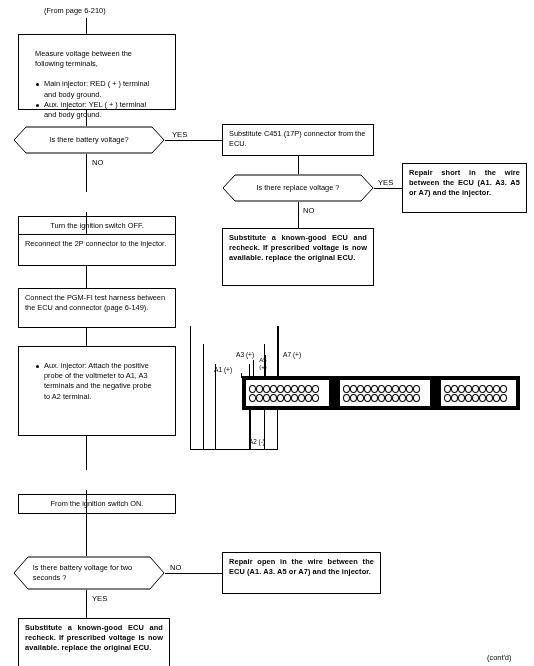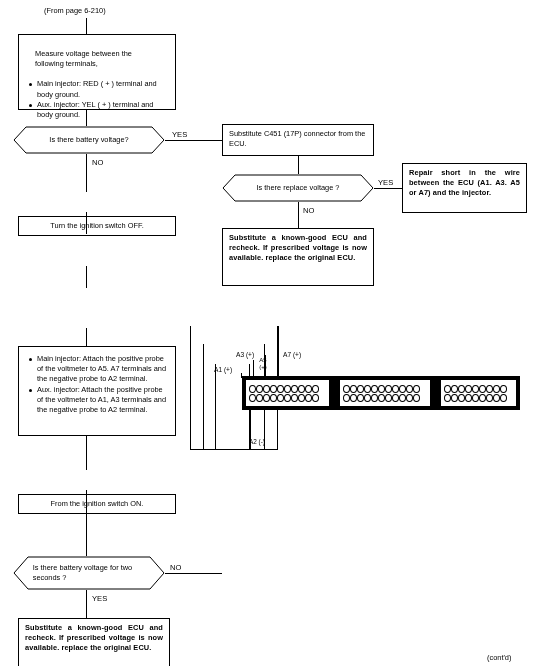--- a/index.html
+++ b/index.html
@@ -31,21 +31,21 @@
     padding: 4px 6px;
   }
   .node.center { text-align: center; margin-top: 24px; }
   .node.bold {
     font-weight: bold;
     text-align: justify;
     letter-spacing: 0.1px;
   }
   .ul {
     list-style: none;
-    margin: 3px;
+    margin: 10px;
     padding: 0;
   }
   .ul li {
     position: relative;
     padding-left: 9px;
     margin: 0;
   }
   .ul li::before {
     content: "";
     position: absolute;
@@ -198,27 +198,32 @@
 
   <div class="node bold" style="left:222px; top:228px; width:152px; height:58px;">
     <div>Substitute a known-good ECU and recheck. If prescribed voltage is now available. replace the original ECU.</div>
   </div>
 
   <div class="node center" style="left:18px; top:192px; width:158px; height:20px;">
     <div>Turn the ignition switch OFF.</div>
   </div>
   <div class="ln" style="left:86px; top:212px; width:1px; height:22px;"></div>
 
+  <div class="node" style="left:18px; top:234px; width:158px; height:32px;">
+    <div>Reconnect the 2P connector to the injector.</div>
+  </div>
   <div class="ln" style="left:86px; top:266px; width:1px; height:22px;"></div>
 
+  <div class="node" style="left:18px; top:288px; width:158px; height:40px;">
+    <div>Connect the PGM-FI test harness between the ECU and connector (page 6-149).</div>
+  </div>
   <div class="ln" style="left:86px; top:328px; width:1px; height:18px;"></div>
 
   <div class="node" style="left:18px; top:346px; width:158px; height:90px;">
     <ul class="ul">
-      <li>Main injector: Attach the positive probe of the voltmeter to A5. A7 terminals and the negative probe to A2 terminal.</li>
       <li>Aux. injector: Attach the positive probe of the voltmeter to A1, A3 terminals and the negative probe to A2 terminal.</li>
     </ul>
   </div>
   <div class="ln" style="left:86px; top:436px; width:1px; height:34px;"></div>
 
   <div class="node center" style="left:18px; top:470px; width:158px; height:20px;">
     <div>From the ignition switch ON.</div>
   </div>
   <div class="ln" style="left:86px; top:490px; width:1px; height:66px;"></div>
 
@@ -228,20 +233,23 @@
     </svg>
     <div class="hextext">Is there battery voltage for two seconds ?</div>
   </div>
 
   <div class="lbl" style="left:170px; top:563px;">NO</div>
   <div class="ln" style="left:165px; top:573px; width:57px; height:1px;"></div>
 
   <div class="lbl" style="left:92px; top:594px;">YES</div>
   <div class="ln" style="left:86px; top:590px; width:1px; height:28px;"></div>
 
+  <div class="node bold" style="left:222px; top:552px; width:159px; height:42px;">
+    <div>Repair open in the wire between the ECU (A1. A3. A5 or A7) and the injector.</div>
+  </div>
 
   <div class="node bold" style="left:18px; top:618px; width:152px; height:58px;">
     <div>Substitute a known-good ECU and recheck. If prescribed voltage is now available. replace the original ECU.</div>
   </div>
 
   <div id="connector" style="left:0px; top:0px; width:534px; height:666px; pointer-events:none;">
 
     <div class="bracket" style="left:190px; top:326px; width:88px; height:124px;"></div>
     <div class="bracket" style="left:203px; top:344px; width:62px; height:106px;"></div>
     <div class="bracket" style="left:215px; top:364px; width:35px; height:86px;"></div>

